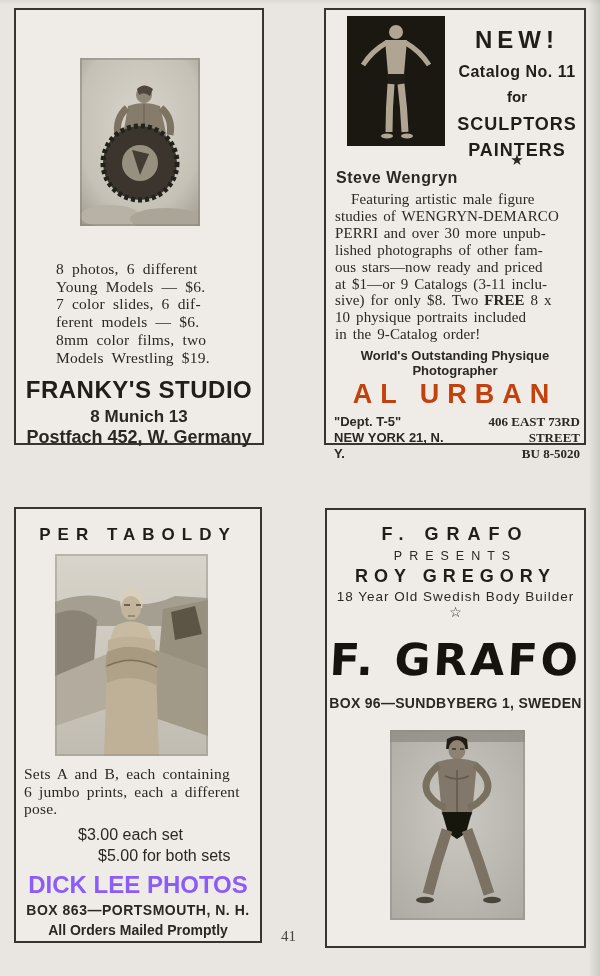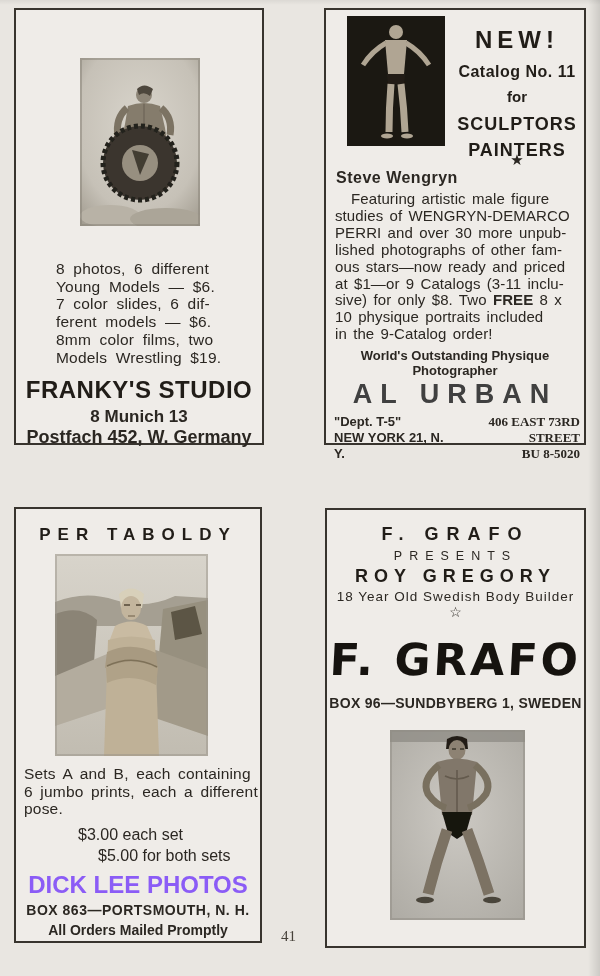--- a/index.html
+++ b/index.html
@@ -18,21 +18,21 @@
     content:""; position:absolute; left:0; top:0; width:100%; height:5px;
     background:linear-gradient(to bottom, rgba(0,0,0,0.06), rgba(0,0,0,0));
     pointer-events:none;
   }
   .ad {
     position:absolute; border:2px solid #38342e; background:#efece8;
   }
   .abs { position:absolute; }
   .ctr { left:0; width:100%; text-align:center; }
   .b { font-weight:bold; }
-  .pre { white-space:pre-line; }
+  .pre { white-space:pre-line;font-family:Liberation Serif, serif; }
 
   
   .ad-franky { left:14px; top:8px; width:250px; height:437px; }
   .ad-franky .photo { left:64px; top:48px; width:120px; height:168px; }
   .ad-franky .body {
     left:40px; top:250px; width:176px;
     font-size:15.5px; line-height:17.7px; word-spacing:4px; letter-spacing:0.2px;
   }
   .ad-franky .title { top:366px; font-size:24px; letter-spacing:0.5px; color:#211d18; }
   .ad-franky .addr1 { top:397px; font-size:17px; }
@@ -47,21 +47,21 @@
   .ad-urban .bn-for { font-size:15px; font-weight:bold; margin-top:7px; }
   .ad-urban .bn-sc  { font-size:18px; font-weight:bold; margin-top:9px; letter-spacing:1px; }
   .ad-urban .bn-pt  { font-size:18px; font-weight:bold; margin-top:5px; letter-spacing:1px; }
   .ad-urban .star { left:126px; top:141px; width:130px; text-align:center; font-size:15px; }
   .ad-urban .model { left:10px; top:159px; font-size:16px; letter-spacing:0.5px; }
   .ad-urban .body {
     left:9px; top:181px; width:245px; font-size:15px; line-height:16.9px;
     word-spacing:2px; text-indent:16px; letter-spacing:0.1px;
   }
   .ad-urban .tagline { top:338px; font-size:13px; line-height:15px; }
-  .ad-urban .name { top:369px; font-size:27px; letter-spacing:8px; color:#404040; }
+  .ad-urban .name { top:369px; font-size:27px; letter-spacing:8px; color:#c2410c; }
   .ad-urban .addr-row {
     left:8px; top:404px; width:246px; display:flex; justify-content:space-between;
     font-size:13px; font-weight:bold; line-height:16px;
   }
   .ad-urban .addr-right { text-align:right;font-family:Liberation Serif, serif; }
 
   
   .ad-dicklee { left:14px; top:507px; width:248px; height:436px;padding-left:40px; }
   .ad-dicklee .heading { top:16px; font-size:17px; letter-spacing:7px; color:#211d18; }
   .ad-dicklee .photo { left:39px; top:45px; width:153px; height:202px; }

